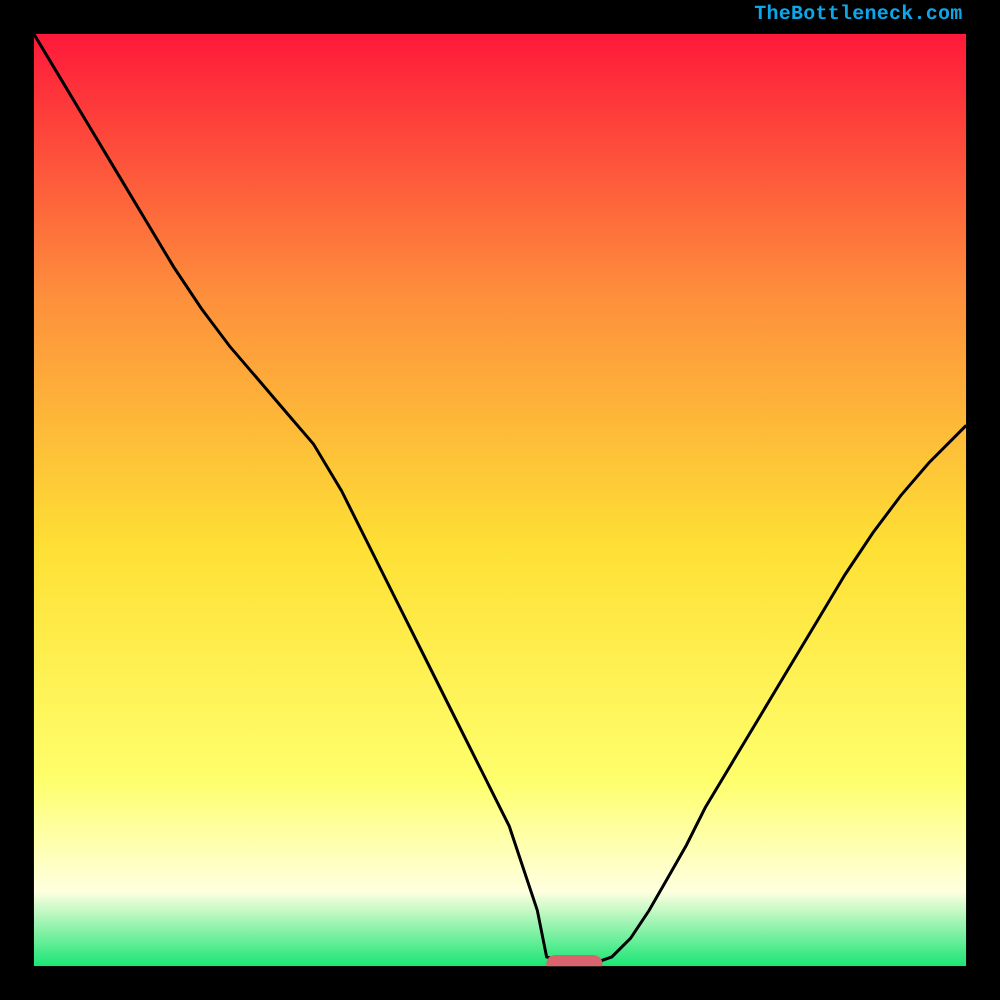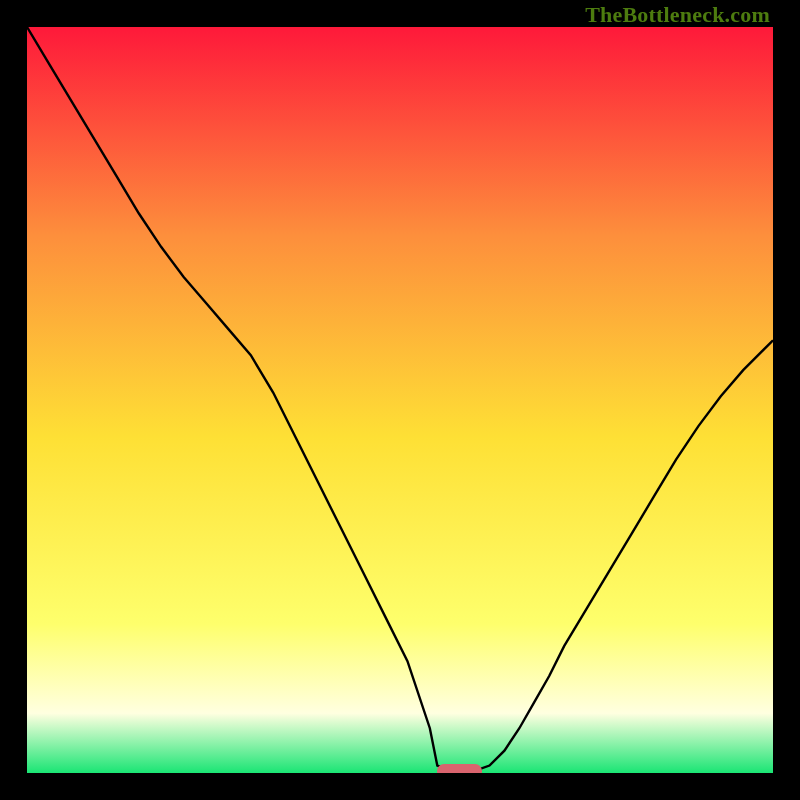--- a/index.html
+++ b/index.html
@@ -15,24 +15,24 @@
     left: 27px;
     top: 27px;
     width: 746px;
     height: 746px;
     overflow: hidden;
   }
   .watermark {
     position: absolute;
     top: 2px;
     right: 30px;
-    font-family: Liberation Serif, serif;
-    font-size: 22px;
+    font-family: Liberation Mono, monospace;
+    font-size: 16px;
     font-weight: 600;
-    color: #4d7c0f;
+    color: #0ea5e9;
     letter-spacing: 0.2px;
   }
   svg.curve {
     position: absolute;
     left: 0; top: 0;
     width: 100%; height: 100%;
     overflow: visible;
   }
   .marker {
     position: absolute;

